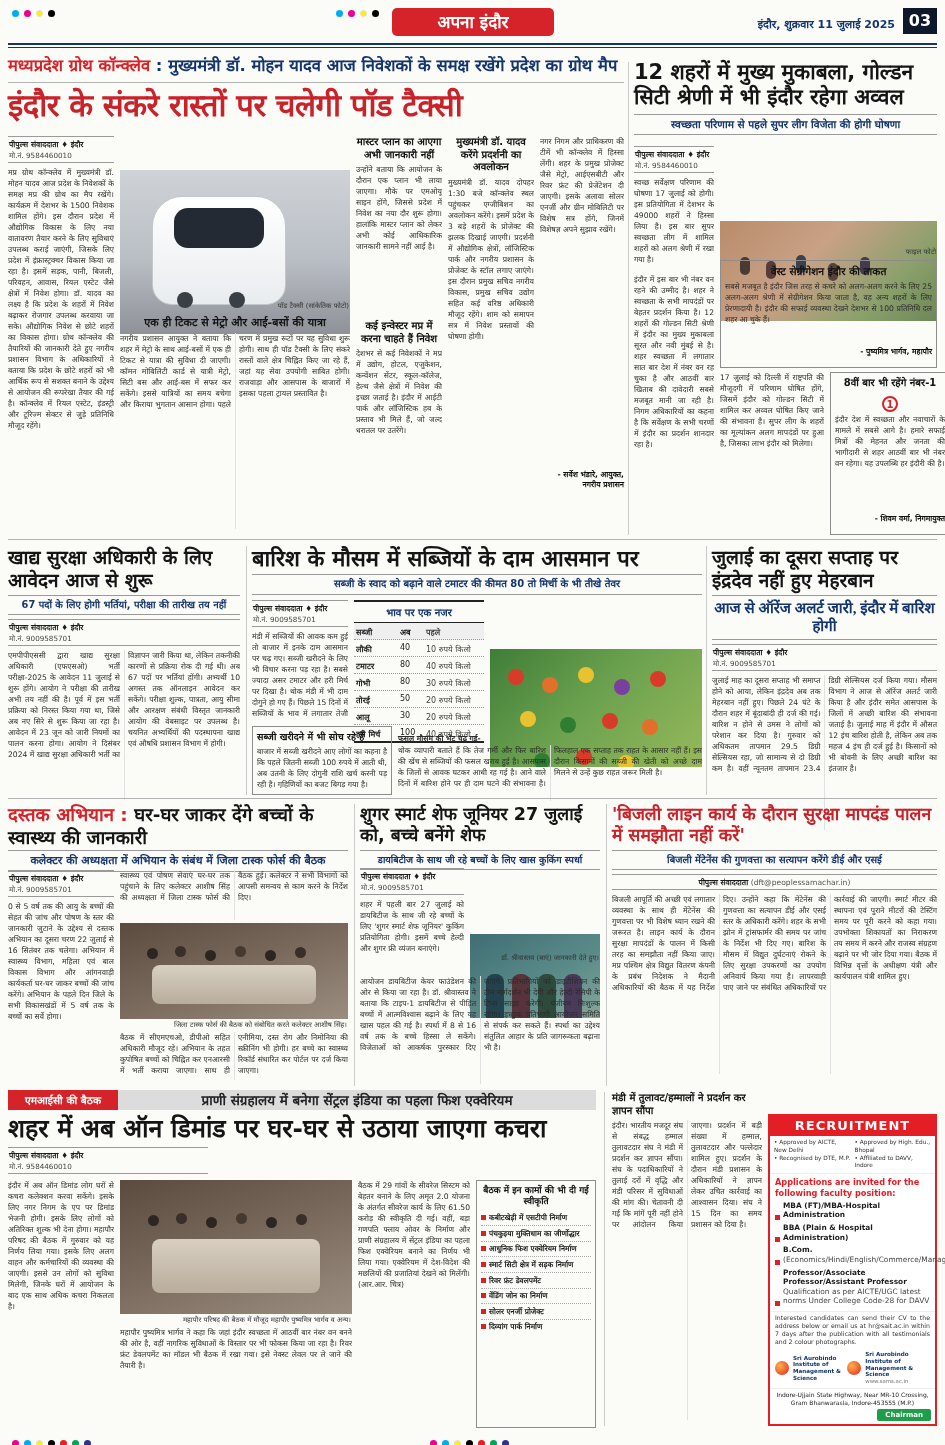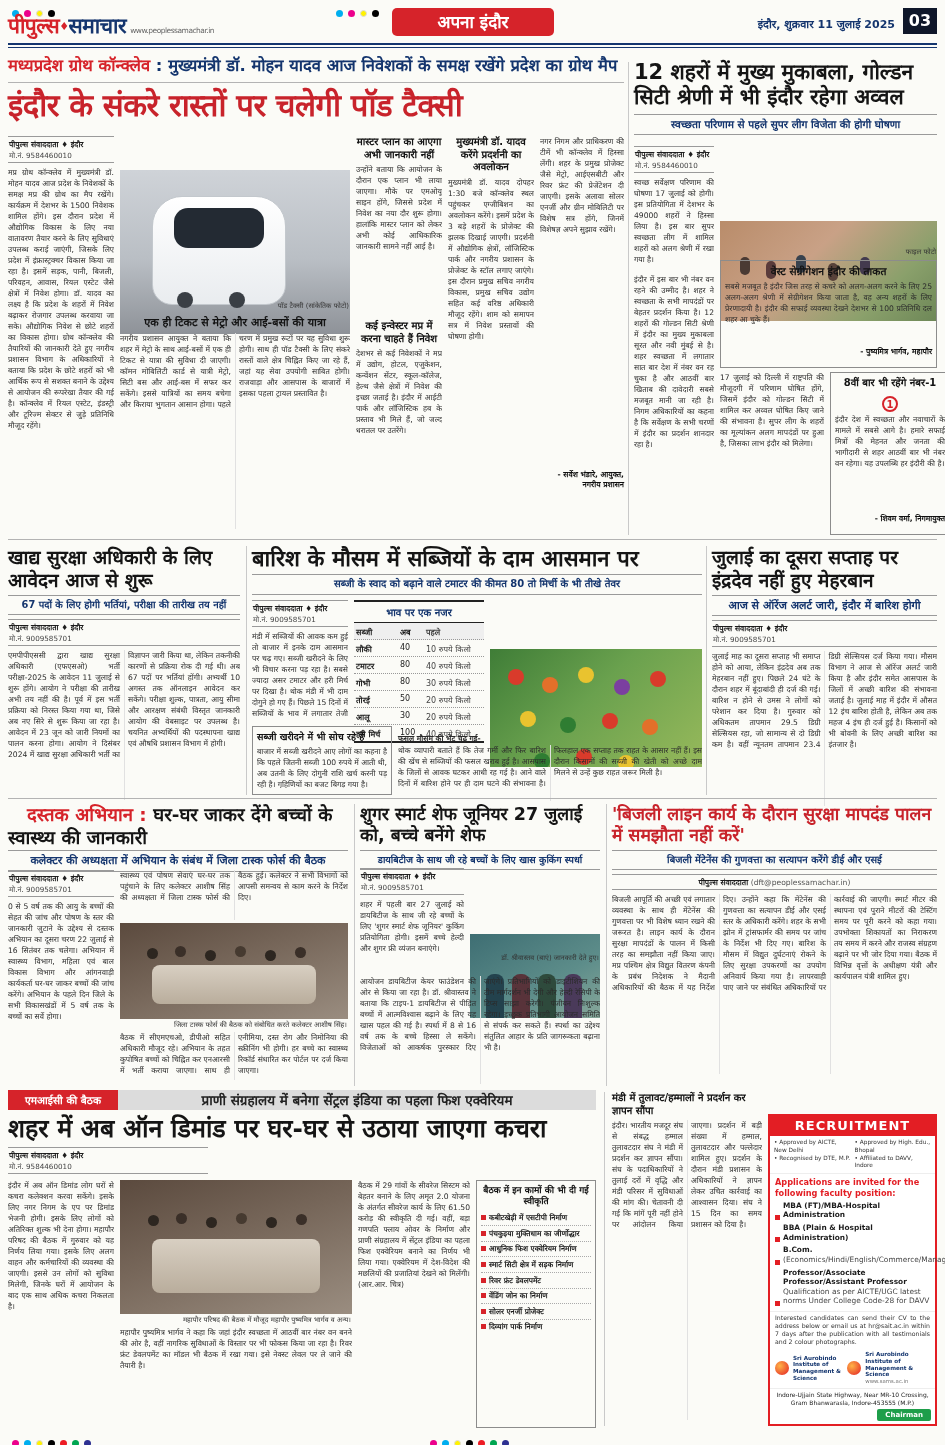--- a/index.html
+++ b/index.html
@@ -35,21 +35,21 @@
   .rule2 { border-top:2px solid #14356e; border-bottom:1px solid #14356e; height:5px; }
   
   .strip-h { font-size:16.5px; font-weight:bold; text-align:left; line-height:1.2; }
   .strip-h .k { color:#d6232a; } .strip-h .r { color:#14356e; }
   .h-pod { font-size:31px; font-weight:bold; color:#c8232b; line-height:1.1; letter-spacing:-0.5px; }
   .h-sv  { font-size:21px; font-weight:bold; color:#151515; line-height:1.18; }
   .h-fso { font-size:19px; font-weight:bold; color:#151515; line-height:1.2; }
   .h-veg { font-size:22px; font-weight:bold; color:#151515; line-height:1.15; }
   .h-rain{ font-size:19px; font-weight:bold; color:#151515; line-height:1.2; }
   .h-das { font-size:18.5px; font-weight:bold; color:#151515; line-height:1.22; }
-  .h-das .k { color:#d6232a;margin-left:19px; }
+  .h-das .k { color:#d6232a; }
   .h-chef{ font-size:17.5px; font-weight:bold; color:#151515; line-height:1.22; }
   .h-bij { font-size:17.5px; font-weight:bold; color:#c8232b; line-height:1.22; }
   .h-mic { font-size:25px; font-weight:bold; color:#151515; line-height:1.1; }
   .subart-h { font-size:10px; font-weight:bold; text-align:center; color:#131313; line-height:1.25; margin-bottom:3px; }
   
   .vtable { border-top:2px solid #222; border-bottom:2px solid #222; font-size:8px; }
   .vtable .tt { font-weight:bold; font-size:10px; text-align:center; padding:3px 0; border-bottom:1px solid #222; color:#14356e; }
   .vrow { display:flex; padding:2.5px 2px; border-bottom:1px dotted #999; }
   .vrow:last-child { border-bottom:none; }
   .vrow .c1 { width:44px; font-weight:bold; } .vrow .c2 { width:26px; } .vrow .c3 { flex:1; color:#444; }
@@ -105,23 +105,20 @@
 
 <div class="page">
 
   <div class="abs" style="left:12px;top:2px;">
     <span class="dot" style="background:#00aeef"></span><span class="dot" style="background:#ec008c"></span><span class="dot" style="background:#fff200;border:1px solid #ddd"></span><span class="dot" style="background:#000"></span>
   </div>
   <div class="abs" style="left:336px;top:2px;">
     <span class="dot" style="background:#00aeef"></span><span class="dot" style="background:#ec008c"></span><span class="dot" style="background:#fff200;border:1px solid #ddd"></span><span class="dot" style="background:#000"></span>
   </div>
 
-  <div class="abs masthead" style="left:8px;top:11px;">
-    <span class="m1">पीपुल्स</span><span class="sep">♦</span><span class="m2">समाचार</span><span class="mast-url">www.peoplessamachar.in</span>
-  </div>
   <div class="abs edition" style="left:392px;top:8px;width:162px;height:28px;">अपना इंदौर</div>
   <div class="abs dateline" style="left:640px;top:16px;width:255px;">इंदौर, शुक्रवार 11 जुलाई 2025</div>
   <div class="abs pageno" style="left:903px;top:8px;width:34px;height:26px;">03</div>
   <div class="abs rule2" style="left:8px;top:43px;width:929px;"></div>
 
   <div class="abs strip-h" style="left:8px;top:56px;width:616px;">
     <span class="k">मध्यप्रदेश ग्रोथ कॉन्क्लेव</span>
     <span class="r">: मुख्यमंत्री डॉ. मोहन यादव आज निवेशकों के समक्ष रखेंगे प्रदेश का ग्रोथ मैप</span>
   </div>
   <div class="abs" style="left:8px;top:82px;width:616px;height:1px;background:#b3b3b3"></div>
@@ -273,21 +270,21 @@
     <div class="abs" style="left:146px;top:180px;width:304px;height:69px;">
       <span class="bt" style="font-weight:bold;">फसल मौसम की भेंट चढ़ गई-</span>
       <div class="bt cols2" style="height:56px;">थोक व्यापारी बताते हैं कि तेज गर्मी और फिर बारिश की खेंच से सब्जियों की फसल खराब हुई है। आसपास के जिलों से आवक घटकर आधी रह गई है। आने वाले दिनों में बारिश होने पर ही दाम घटने की संभावना है। फिलहाल एक सप्ताह तक राहत के आसार नहीं हैं। इस दौरान किसानों की सब्जी की खेती को अच्छे दाम मिलने से उन्हें कुछ राहत जरूर मिली है।</div>
     </div>
   </div>
 
   <div class="vline" style="left:706px;top:546px;height:249px;"></div>
 
   <div class="abs" style="left:712px;top:546px;width:225px;height:249px;">
     <div class="h-rain">जुलाई का दूसरा सप्ताह पर इंद्रदेव नहीं हुए मेहरबान</div>
-    <div class="subhead" style="font-size:11px;margin-top:3px;">आज से ऑरेंज अलर्ट जारी, इंदौर में बारिश होगी</div>
+    <div class="subhead" style="font-size:15px;margin-top:3px;font-family:Liberation Serif, serif;">आज से ऑरेंज अलर्ट जारी, इंदौर में बारिश होगी</div>
     <div class="byline" style="margin-top:4px;"><span>पीपुल्स संवाददाता ♦ इंदौर</span><span class="ph">मो.नं. 9009585701</span></div>
     <div class="bt cols2" style="height:155px;">जुलाई माह का दूसरा सप्ताह भी समाप्त होने को आया, लेकिन इंद्रदेव अब तक मेहरबान नहीं हुए। पिछले 24 घंटे के दौरान शहर में बूंदाबांदी ही दर्ज की गई। बारिश न होने से उमस ने लोगों को परेशान कर दिया है। गुरुवार को अधिकतम तापमान 29.5 डिग्री सेल्सियस रहा, जो सामान्य से दो डिग्री कम है। वहीं न्यूनतम तापमान 23.4 डिग्री सेल्सियस दर्ज किया गया। मौसम विभाग ने आज से ऑरेंज अलर्ट जारी किया है और इंदौर समेत आसपास के जिलों में अच्छी बारिश की संभावना जताई है। जुलाई माह में इंदौर में औसत 12 इंच बारिश होती है, लेकिन अब तक महज 4 इंच ही दर्ज हुई है। किसानों को भी बोवनी के लिए अच्छी बारिश का इंतजार है।</div>
   </div>
 
   <div class="hline" style="top:798px;"></div>
 
   <div class="abs" style="left:8px;top:804px;width:340px;height:282px;">
     <div class="h-das">
       <span class="k">दस्तक अभियान :</span>
       <span>घर-घर जाकर देंगे बच्चों के स्वास्थ्य की जानकारी</span>

